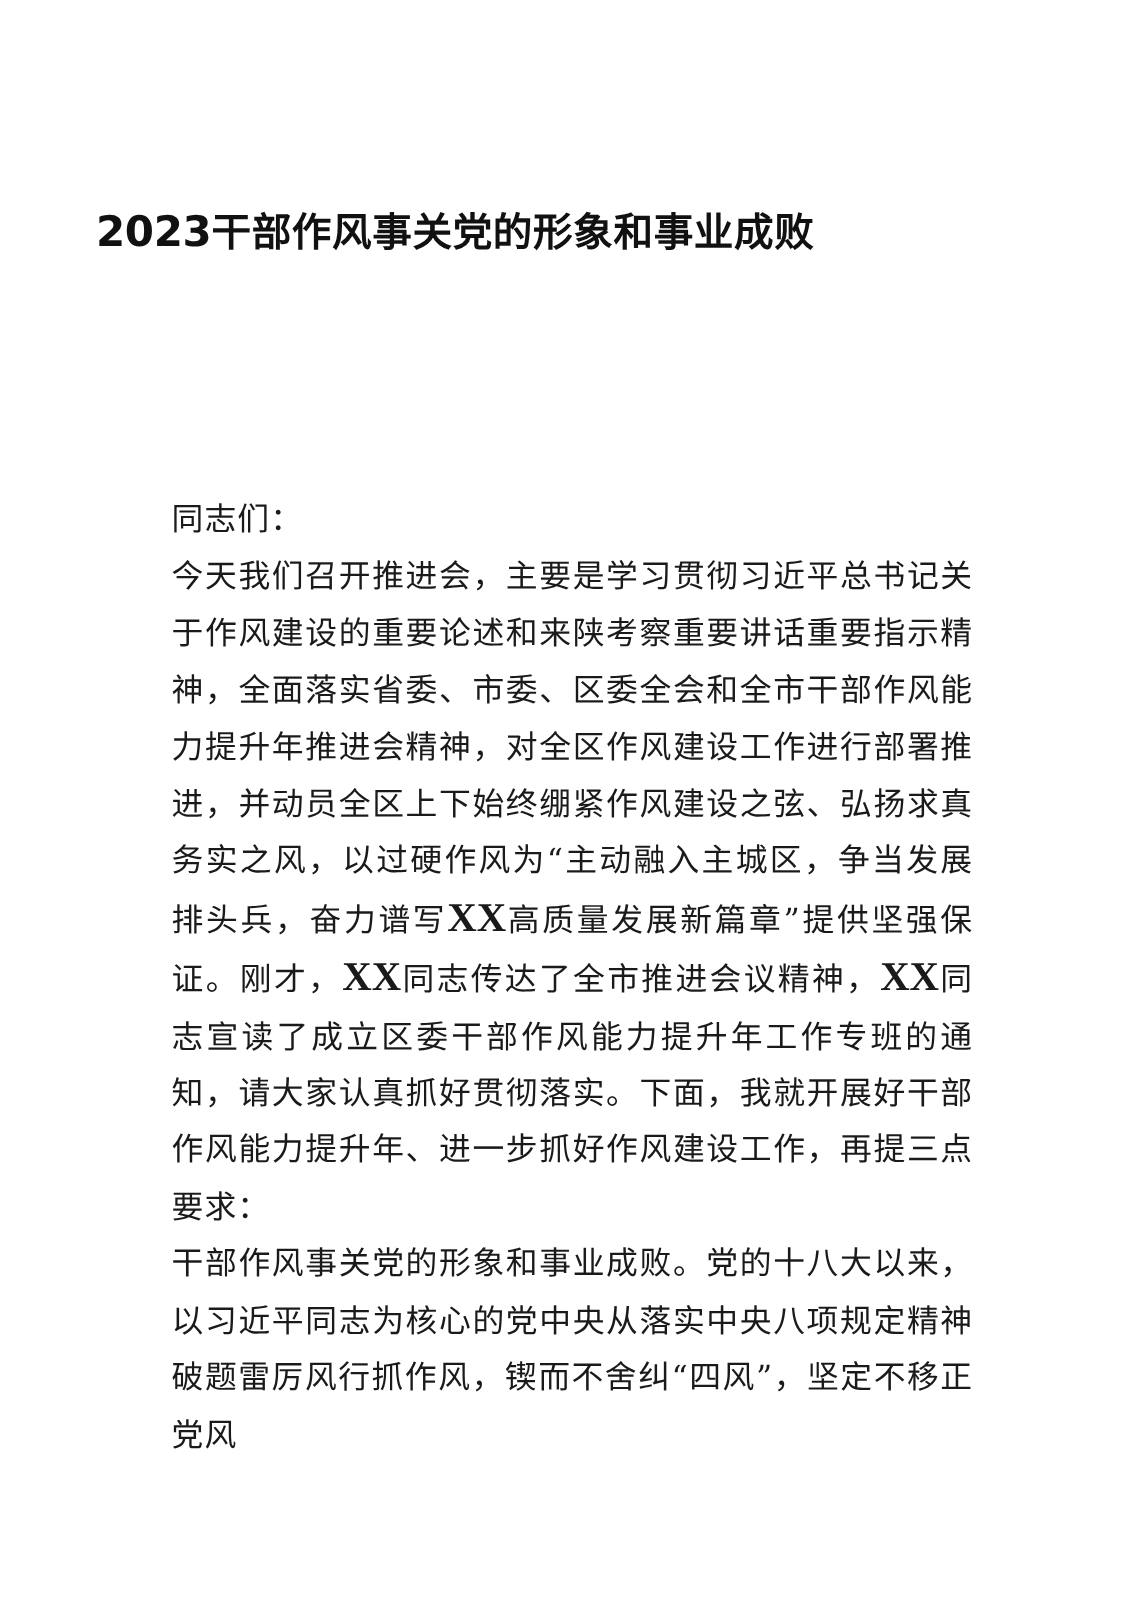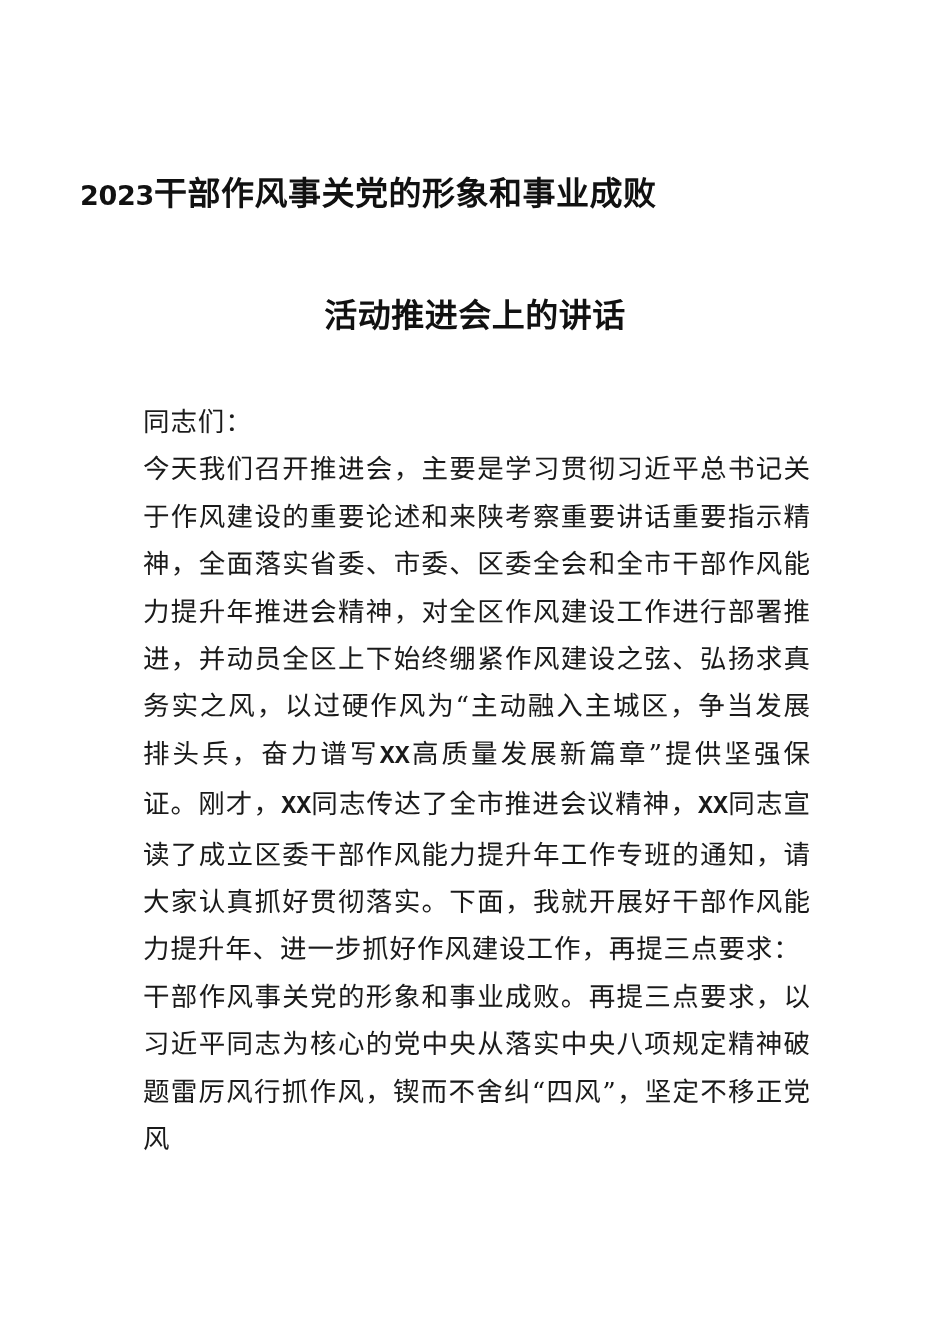--- a/index.html
+++ b/index.html
@@ -45,29 +45,29 @@
   }
 
   .title-line-2 {
     text-align: center;
   }
 
   
   .t-lat {
     font-family: "DejaVu Sans", "Liberation Sans", sans-serif;
     font-weight: 700;
-    font-size: 27px;
+    font-size: 35px;
     letter-spacing: -0.3px;
   }
 
   
   .doc-body {
     position: absolute;
     left: 143px;
-    top: 398px;
+    top: 410px;
     width: 668px;
   }
 
   .para {
     font-family: "DejaVu Serif", "Liberation Serif", serif;
     font-size: 26.5px;
     line-height: 47.4px;
     color: #1a1a1a;
     margin: 0;
     text-align: justify;
@@ -76,41 +76,40 @@
     font-weight: 400;
   }
 
   
   .para.flush {
     text-align: left;
   }
 
   
   .b-lat {
-    font-family: Liberation Mono, monospace;
+    font-family: Liberation Serif, serif;
     font-weight: 700;
-    font-size: 25px;
+    font-size: 34px;
     letter-spacing: 0;
     margin-top: 44px;
   }
 </style>
 </head>
 <body>
 
 <div class="page">
 
   <div class="doc-title">
     <div class="title-line title-line-1"><span class="t-lat">2023</span><span>干部作风事关党的形象和事业成败</span></div>
-    <div class="title-line title-line-2">活动推进会上的讲话</div>
   </div>
 
   <div class="doc-body">
 
     <p class="para flush">同志们：</p>
 
     <p class="para">今天我们召开推进会，主要是学习贯彻习近平总书记关于作风建设的重要论述和来陕考察重要讲话重要指示精神，全面落实省委、市委、区委全会和全市干部作风能力提升年推进会精神，对全区作风建设工作进行部署推进，并动员全区上下始终绷紧作风建设之弦、弘扬求真务实之风，以过硬作风为“主动融入主城区，争当发展排头兵，奋力谱写<span class="b-lat">XX</span>高质量发展新篇章”提供坚强保证。刚才，<span class="b-lat">XX</span>同志传达了全市推进会议精神，<span class="b-lat">XX</span>同志宣读了成立区委干部作风能力提升年工作专班的通知，请大家认真抓好贯彻落实。下面，我就开展好干部作风能力提升年、进一步抓好作风建设工作，再提三点要求：</p>
 
 
-    <p class="para">干部作风事关党的形象和事业成败。再提三点要求，以习近平同志为核心的党中央从落实中央八项规定精神破题雷厉风行抓作风，锲而不舍纠“四风”，坚定不移正党风</p>
+    <p class="para">干部作风事关党的形象和事业成败。党的十八大以来，以习近平同志为核心的党中央从落实中央八项规定精神破题雷厉风行抓作风，锲而不舍纠“四风”，坚定不移正党风</p>
 
   </div>
 
 </div>
 
 </body></html>

